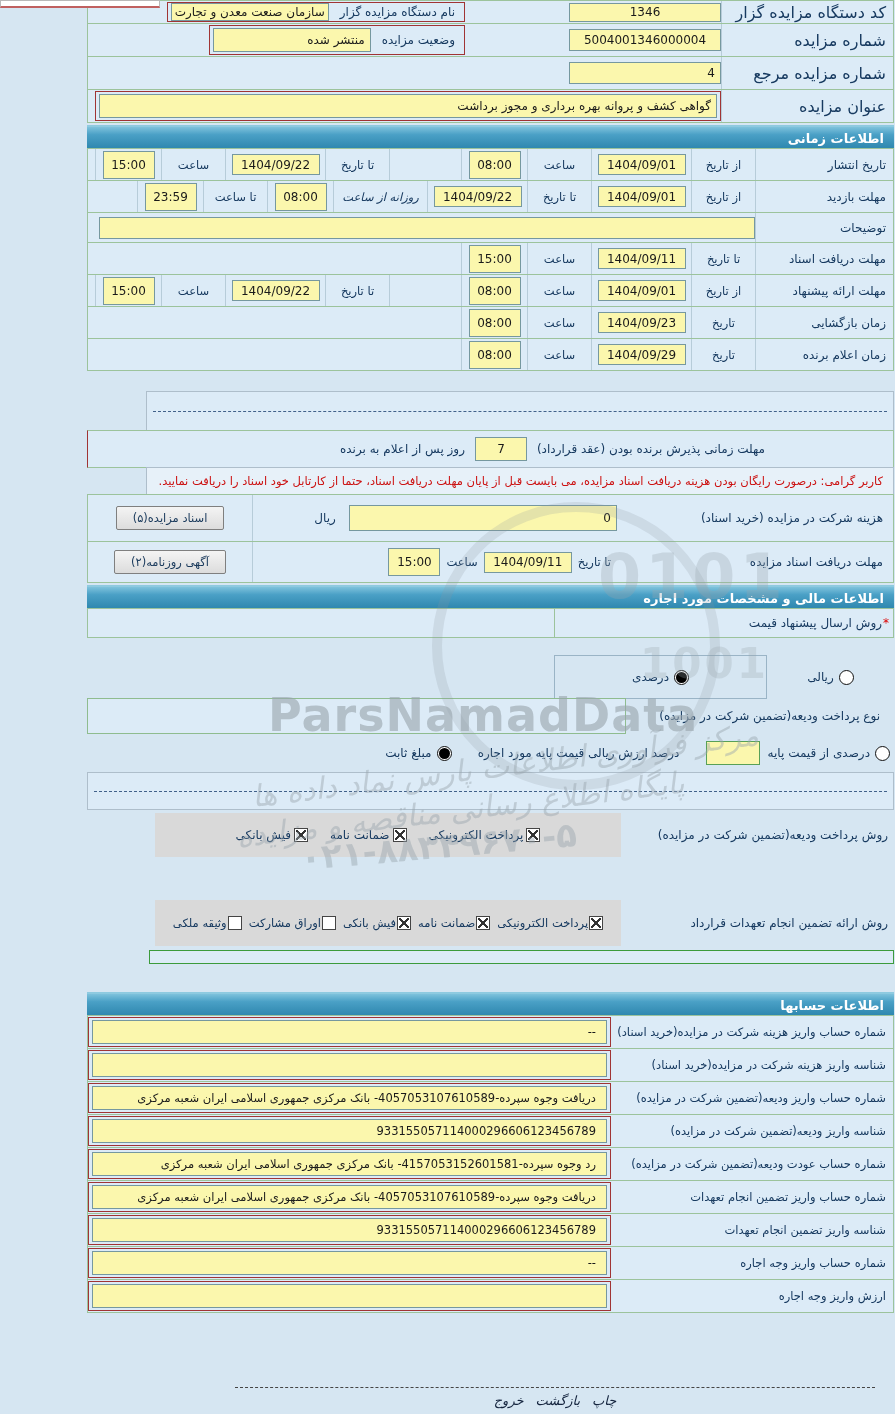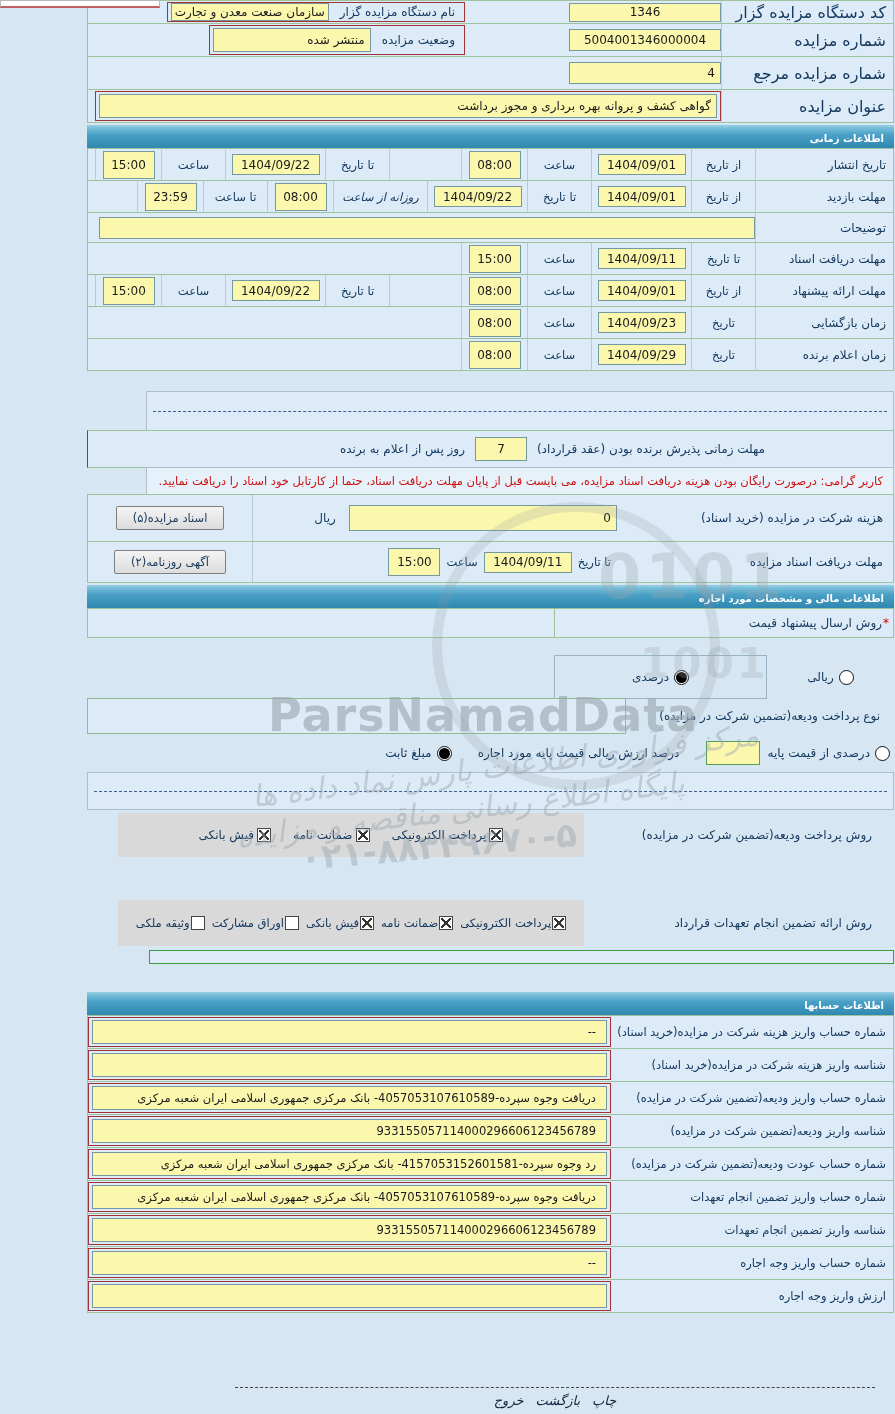--- a/index.html
+++ b/index.html
@@ -31,21 +31,21 @@
   .tc.sub.wide{width:94px;font-style:italic;}
   .tc.wdate{width:100px;}
   .tc.wtime{width:66px;}
   .tc.gapc{width:72px;}
   .tc.fill{flex:1;border-left:none;}
   .yin.date{width:88px;height:21px;justify-content:center;}
   .yin.time{width:52px;height:28px;justify-content:center;}
 
   
   .sec{height:24px;margin-top:2px;background:linear-gradient(180deg,#7ec2dc 0%,#4aa0c6 35%,#2d86ae 100%);
-       border-top:2px solid #8ecae0;color:#fff;font-weight:bold;font-size:10px;
+       border-top:2px solid #8ecae0;color:#fff;font-weight:bold;font-size:13px;
        display:flex;align-items:center;padding:8px 10px;box-sizing:border-box;}.vgap18{height:18px;}.vgap20{height:20px;}.vgap26{height:26px;}.vgap36{height:36px;}
 
   .dashbox{margin-left:59px;height:40px;border:1px solid #aebecb;background:#dcebf7;
            display:flex;align-items:center;box-sizing:border-box;}
   .dashline{flex:1;border-top:1px dashed #41618a;margin:0 6px;height:0;}
 
   .acceptance{height:38px;padding-right:128px;gap:10px;border-left-color:#a03434;}
   .yin.days{width:52px;height:24px;justify-content:center;}
 
   .warnrow{margin-left:59px;height:28px;border:1px solid #aebecb;background:#e7f1f9;display:flex;
@@ -85,21 +85,21 @@
   .pcell{display:flex;align-items:center;gap:5px;text-align:right;}
   .yin.pct{width:54px;height:24px;border-color:#58a058;}
   .pdesc{width:238px;text-align:center;white-space:nowrap;}
 
   .dashbox2{height:38px;margin-left:0;border:1px solid #aebecb;background:#dcebf7;display:flex;
             align-items:center;box-sizing:border-box;margin-top:-1px;}
 
   .cbrow{background:transparent;border:none;align-items:center;}
   .cbrow1{height:52px;}
   .cbrow2{height:54px;}
-  .cblab{width:310px;padding-right:22px;box-sizing:border-box;white-space:nowrap;}
+  .cblab{width:273px;padding-right:6px;box-sizing:border-box;white-space:nowrap;}
   .graybox{width:466px;background:#d9d9d9;display:flex;align-items:center;justify-content:center;}
   .graybox.g3{height:44px;gap:22px;}
   .graybox.g5{height:46px;gap:7px;}
   .cbitem{display:flex;align-items:center;gap:3px;color:#173a60;font-size:12px;white-space:nowrap;}
   .graybox.g5 .cbitem{font-size:11.5px;gap:1px;}
   .cb{width:14px;height:14px;border:1px solid #444;background:#fff;position:relative;flex:none;box-sizing:border-box;}
   .cb.checked::before{content:"";position:absolute;left:1px;right:1px;top:1px;bottom:1px;
       background:linear-gradient(45deg,transparent 42%,#333 42%,#333 58%,transparent 58%),
                  linear-gradient(-45deg,transparent 42%,#333 42%,#333 58%,transparent 58%);}
 

